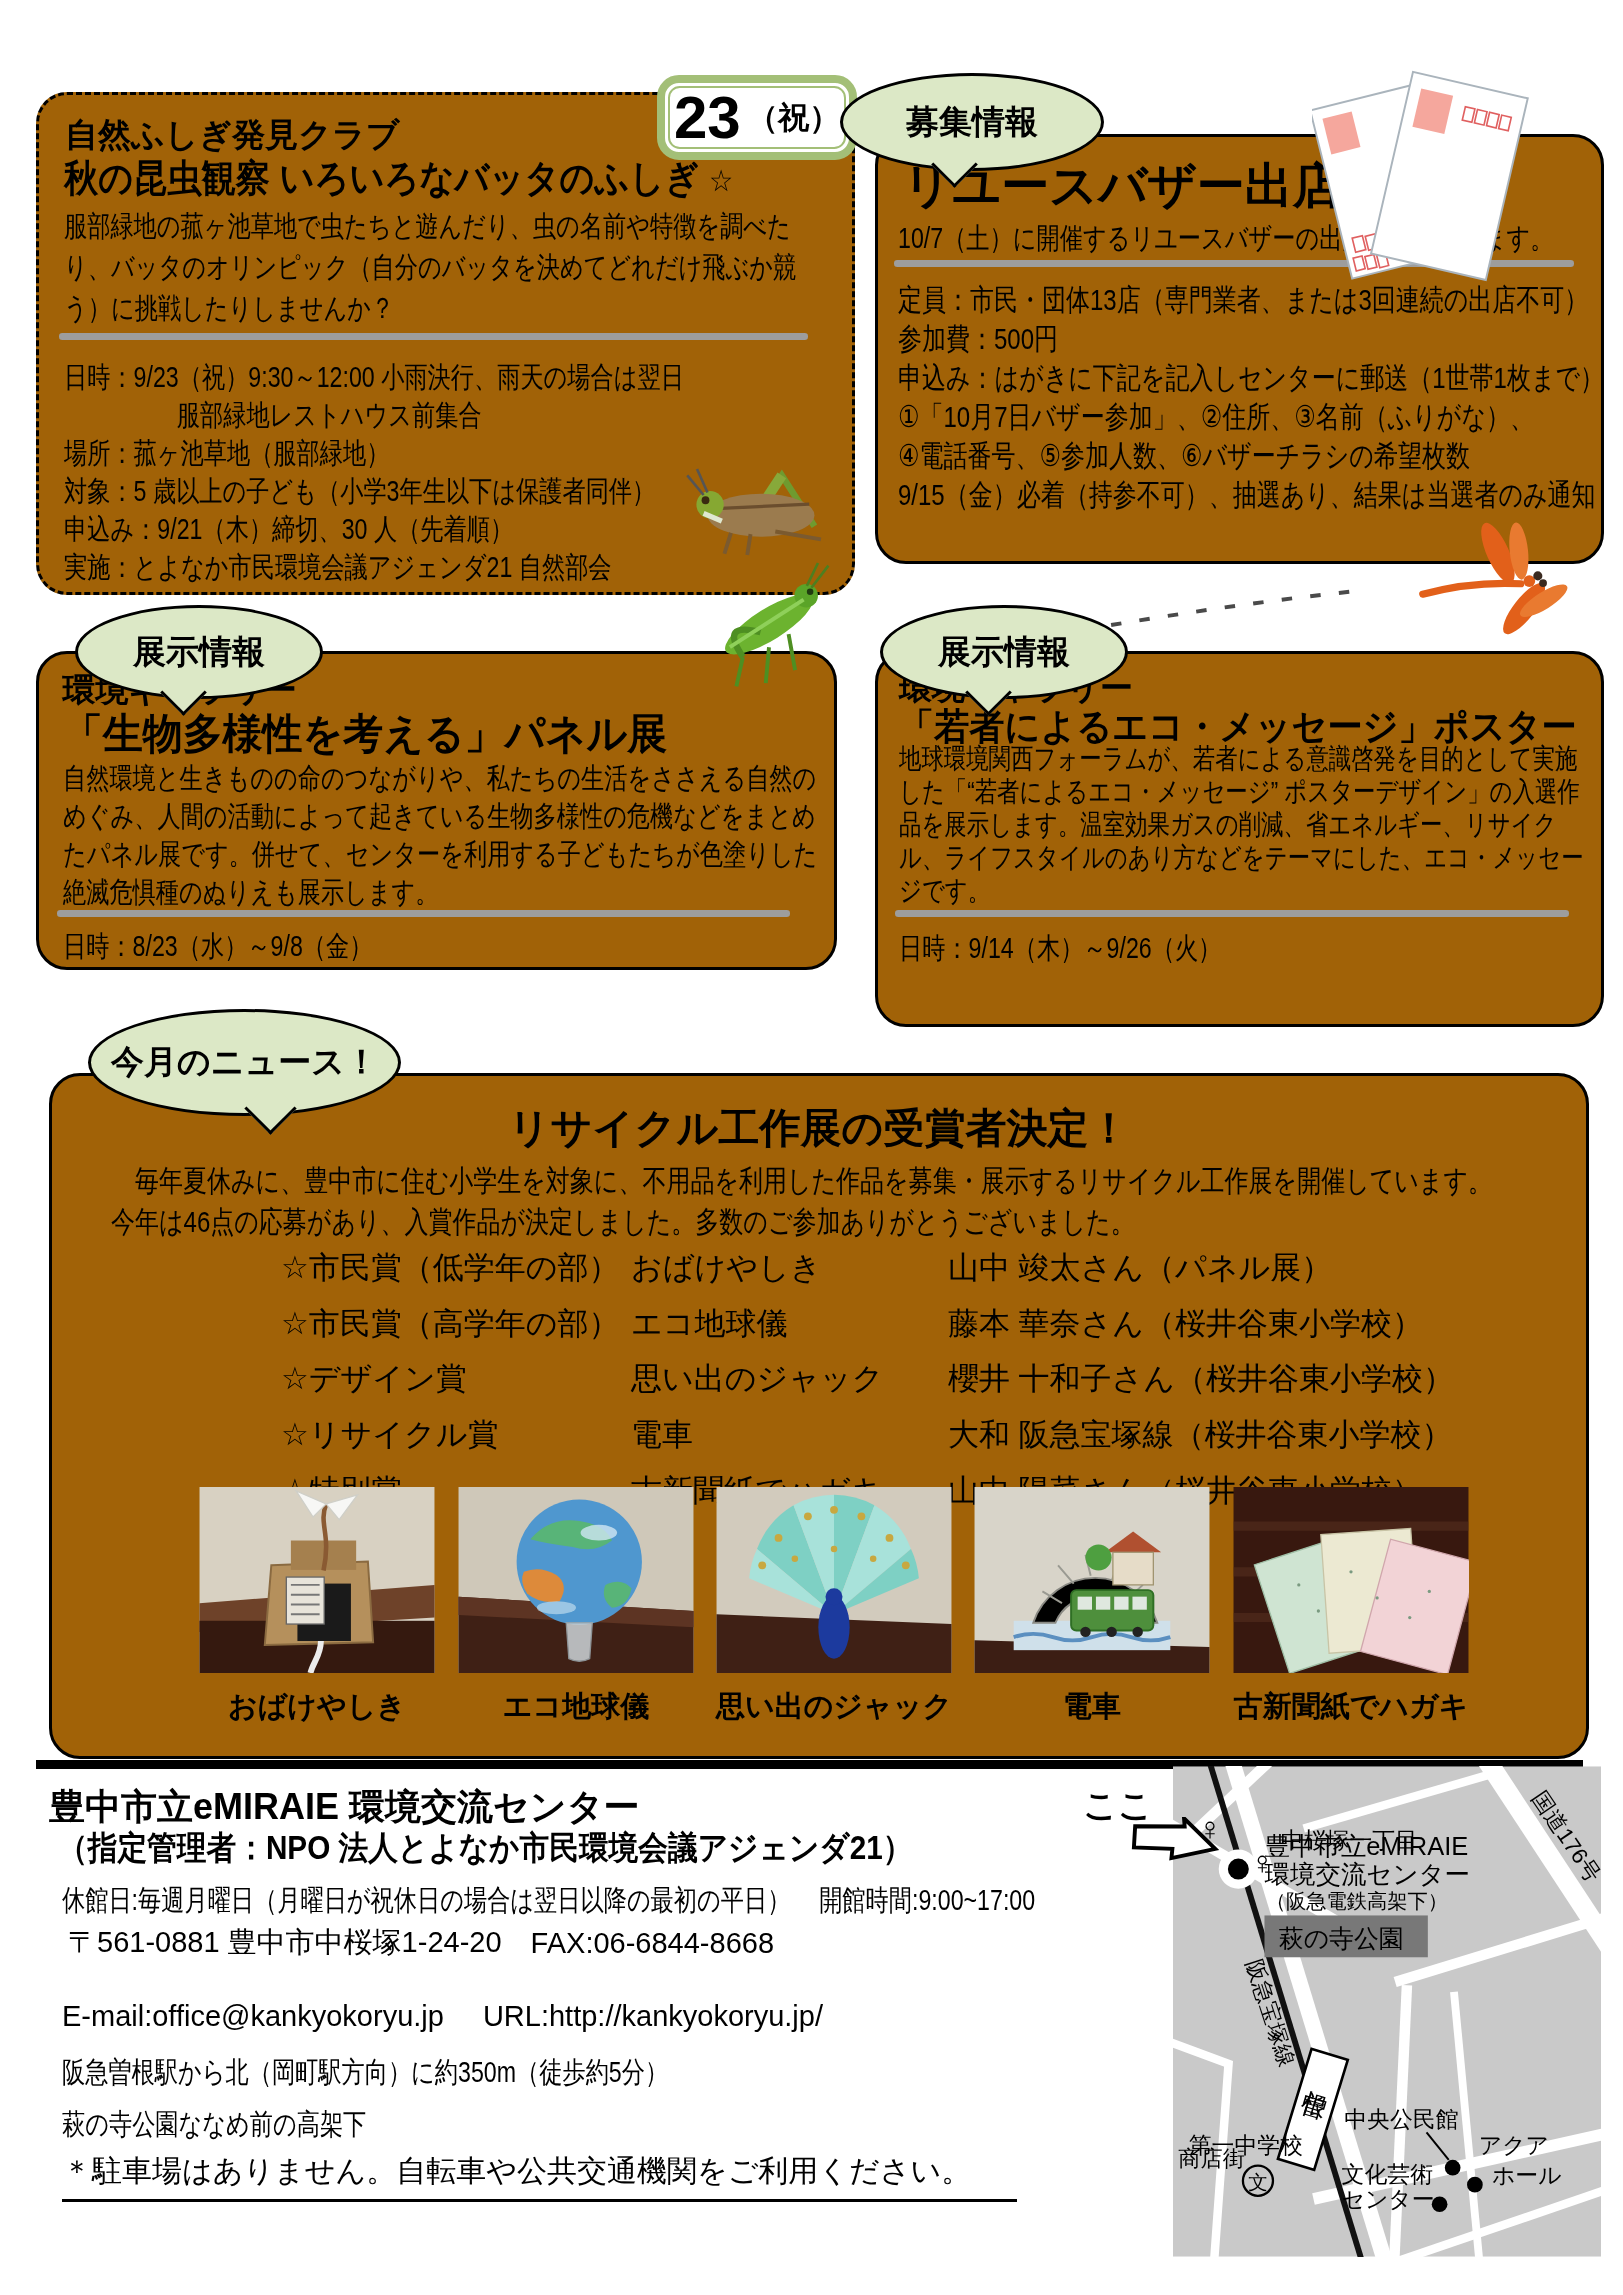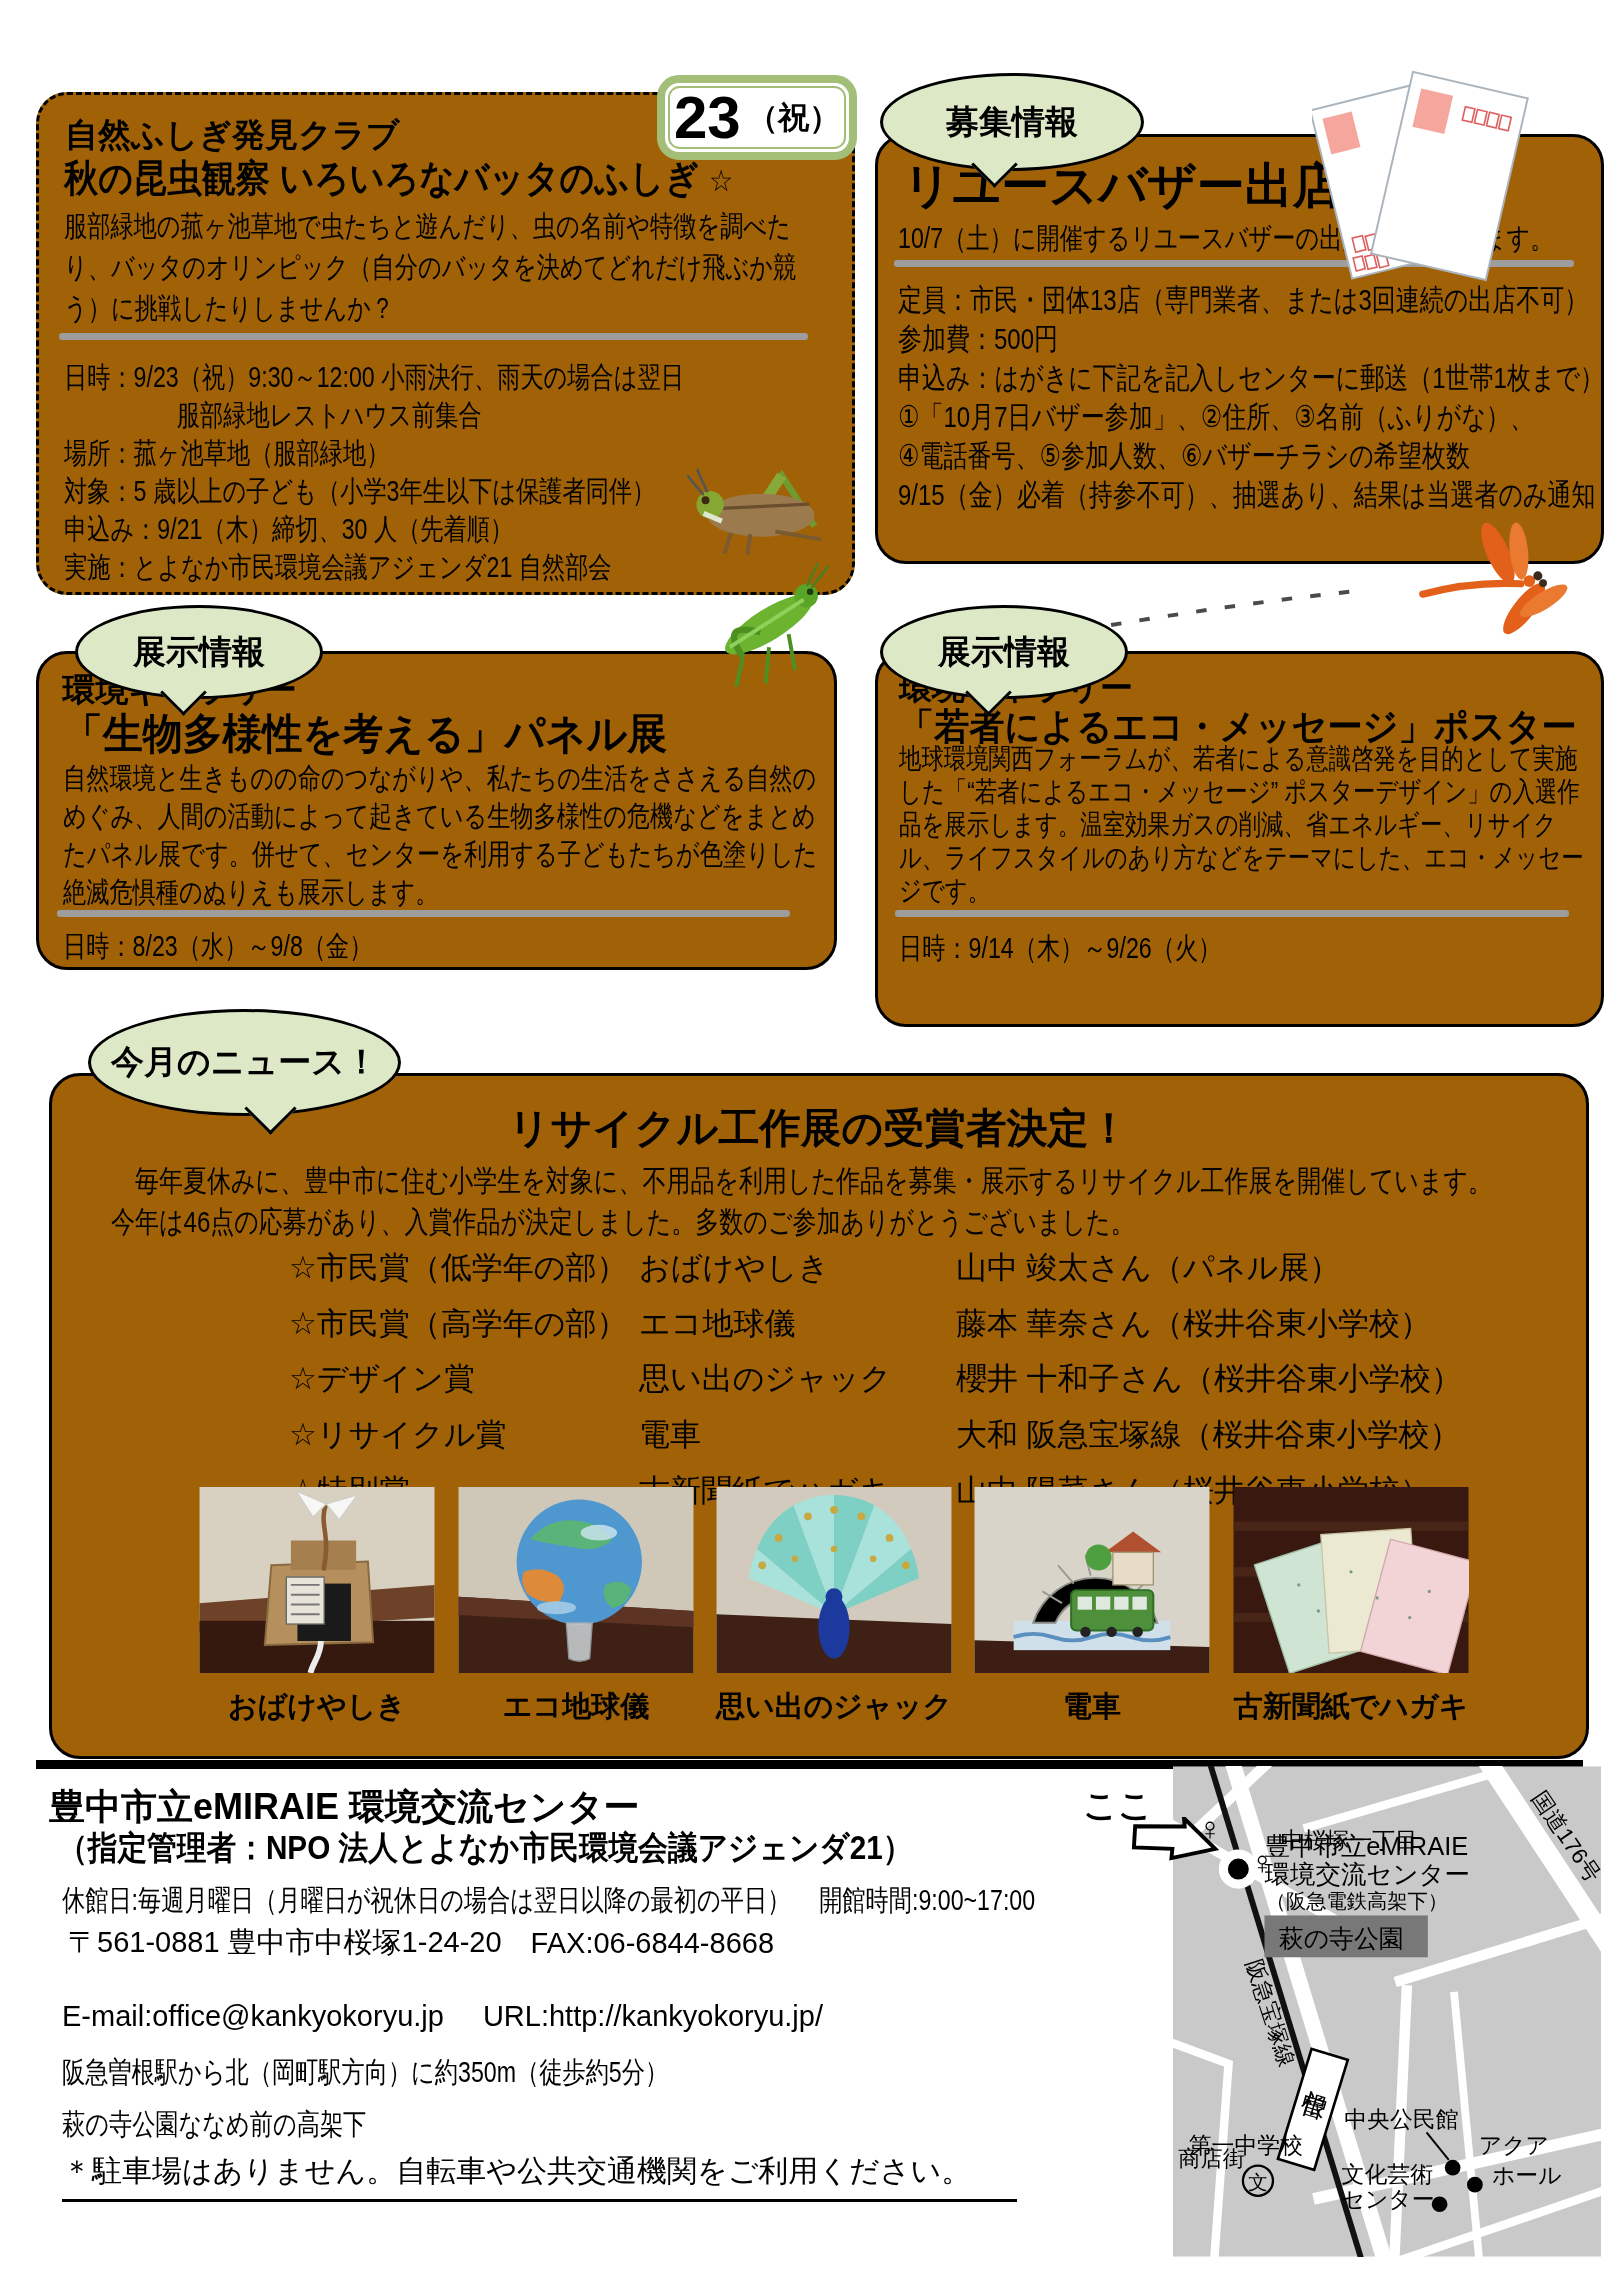--- a/index.html
+++ b/index.html
@@ -21,21 +21,21 @@
   .badge{position:absolute;left:657px;top:75px;width:200px;height:85px;background:#fff;
         border:8.5px solid #a3bf77;border-radius:22px;z-index:6;box-sizing:border-box;}
   .badge .inner{position:absolute;inset:2.6px;border:2.6px solid #a3bf77;border-radius:11.8px;
         display:flex;align-items:center;justify-content:center;gap:6.5px;}
   .badge .day{font-size:60px;font-weight:bold;line-height:1;}
   .badge .note{font-size:31px;font-weight:bold;}
   .photo-fig{position:absolute;width:236px;}
   .photo-fig svg{display:block;}
   .caption{margin-top:14.4px;text-align:center;font-size:29px;font-weight:bold;white-space:nowrap;}
   .award-grid{position:absolute;display:grid;grid-template-columns:350px 317px auto;row-gap:13.7px;
-        font-size:31px;white-space:nowrap;margin-left:8px;}
+        font-size:31px;white-space:nowrap;}
   .f-line{position:absolute;white-space:nowrap;}
   .note-line{border-bottom:3.9px solid #000;padding:0 46px 6.5px 0;display:inline-block;}
 </style>
 </head>
 <body>
 
 <div class="page">
 
   <section class="box dashed" style="left:36px;top:92px;width:813px;height:497px;">
     <div class="abs bold nowrap" style="left:26px;top:18.3px;font-size:33px;">自然ふしぎ発見クラブ</div>
@@ -78,21 +78,21 @@
     <path d="M35,135 L148,62" stroke="#8fd05a" stroke-width="6"></path>
   </svg>
 
   <div class="badge">
     <div class="inner">
       <span class="day">23</span>
       <span class="note">（祝）</span>
     </div>
   </div>
 
-  <div class="balloon" style="left:880px;top:73px;width:258px;height:92px;">
+  <div class="balloon" style="left:840px;top:73px;width:258px;height:92px;">
     <div class="bubble" style="font-size:33px;">募集情報</div>
     <div class="tail" style="left:98px;bottom:-15.7px;"></div>
   </div>
 
   <section class="box" style="left:875px;top:134px;width:723px;height:424px;">
     <div class="abs bold nowrap" style="left:25px;top:17px;font-size:48px;">リユースバザー出店者募集</div>
     <div class="abs narrow nowrap" style="left:19.6px;top:82px;font-size:29px;">10/7（土）に開催するリユースバザーの出店者を募集します。</div>
     <div class="divider" style="left:16.4px;top:123px;width:680px;"></div>
     <div class="abs narrow nowrap" style="left:19.6px;top:143px;font-size:30px;line-height:39px;">
       <div>定員：市民・団体13店（専門業者、または3回連続の出店不可）</div>

